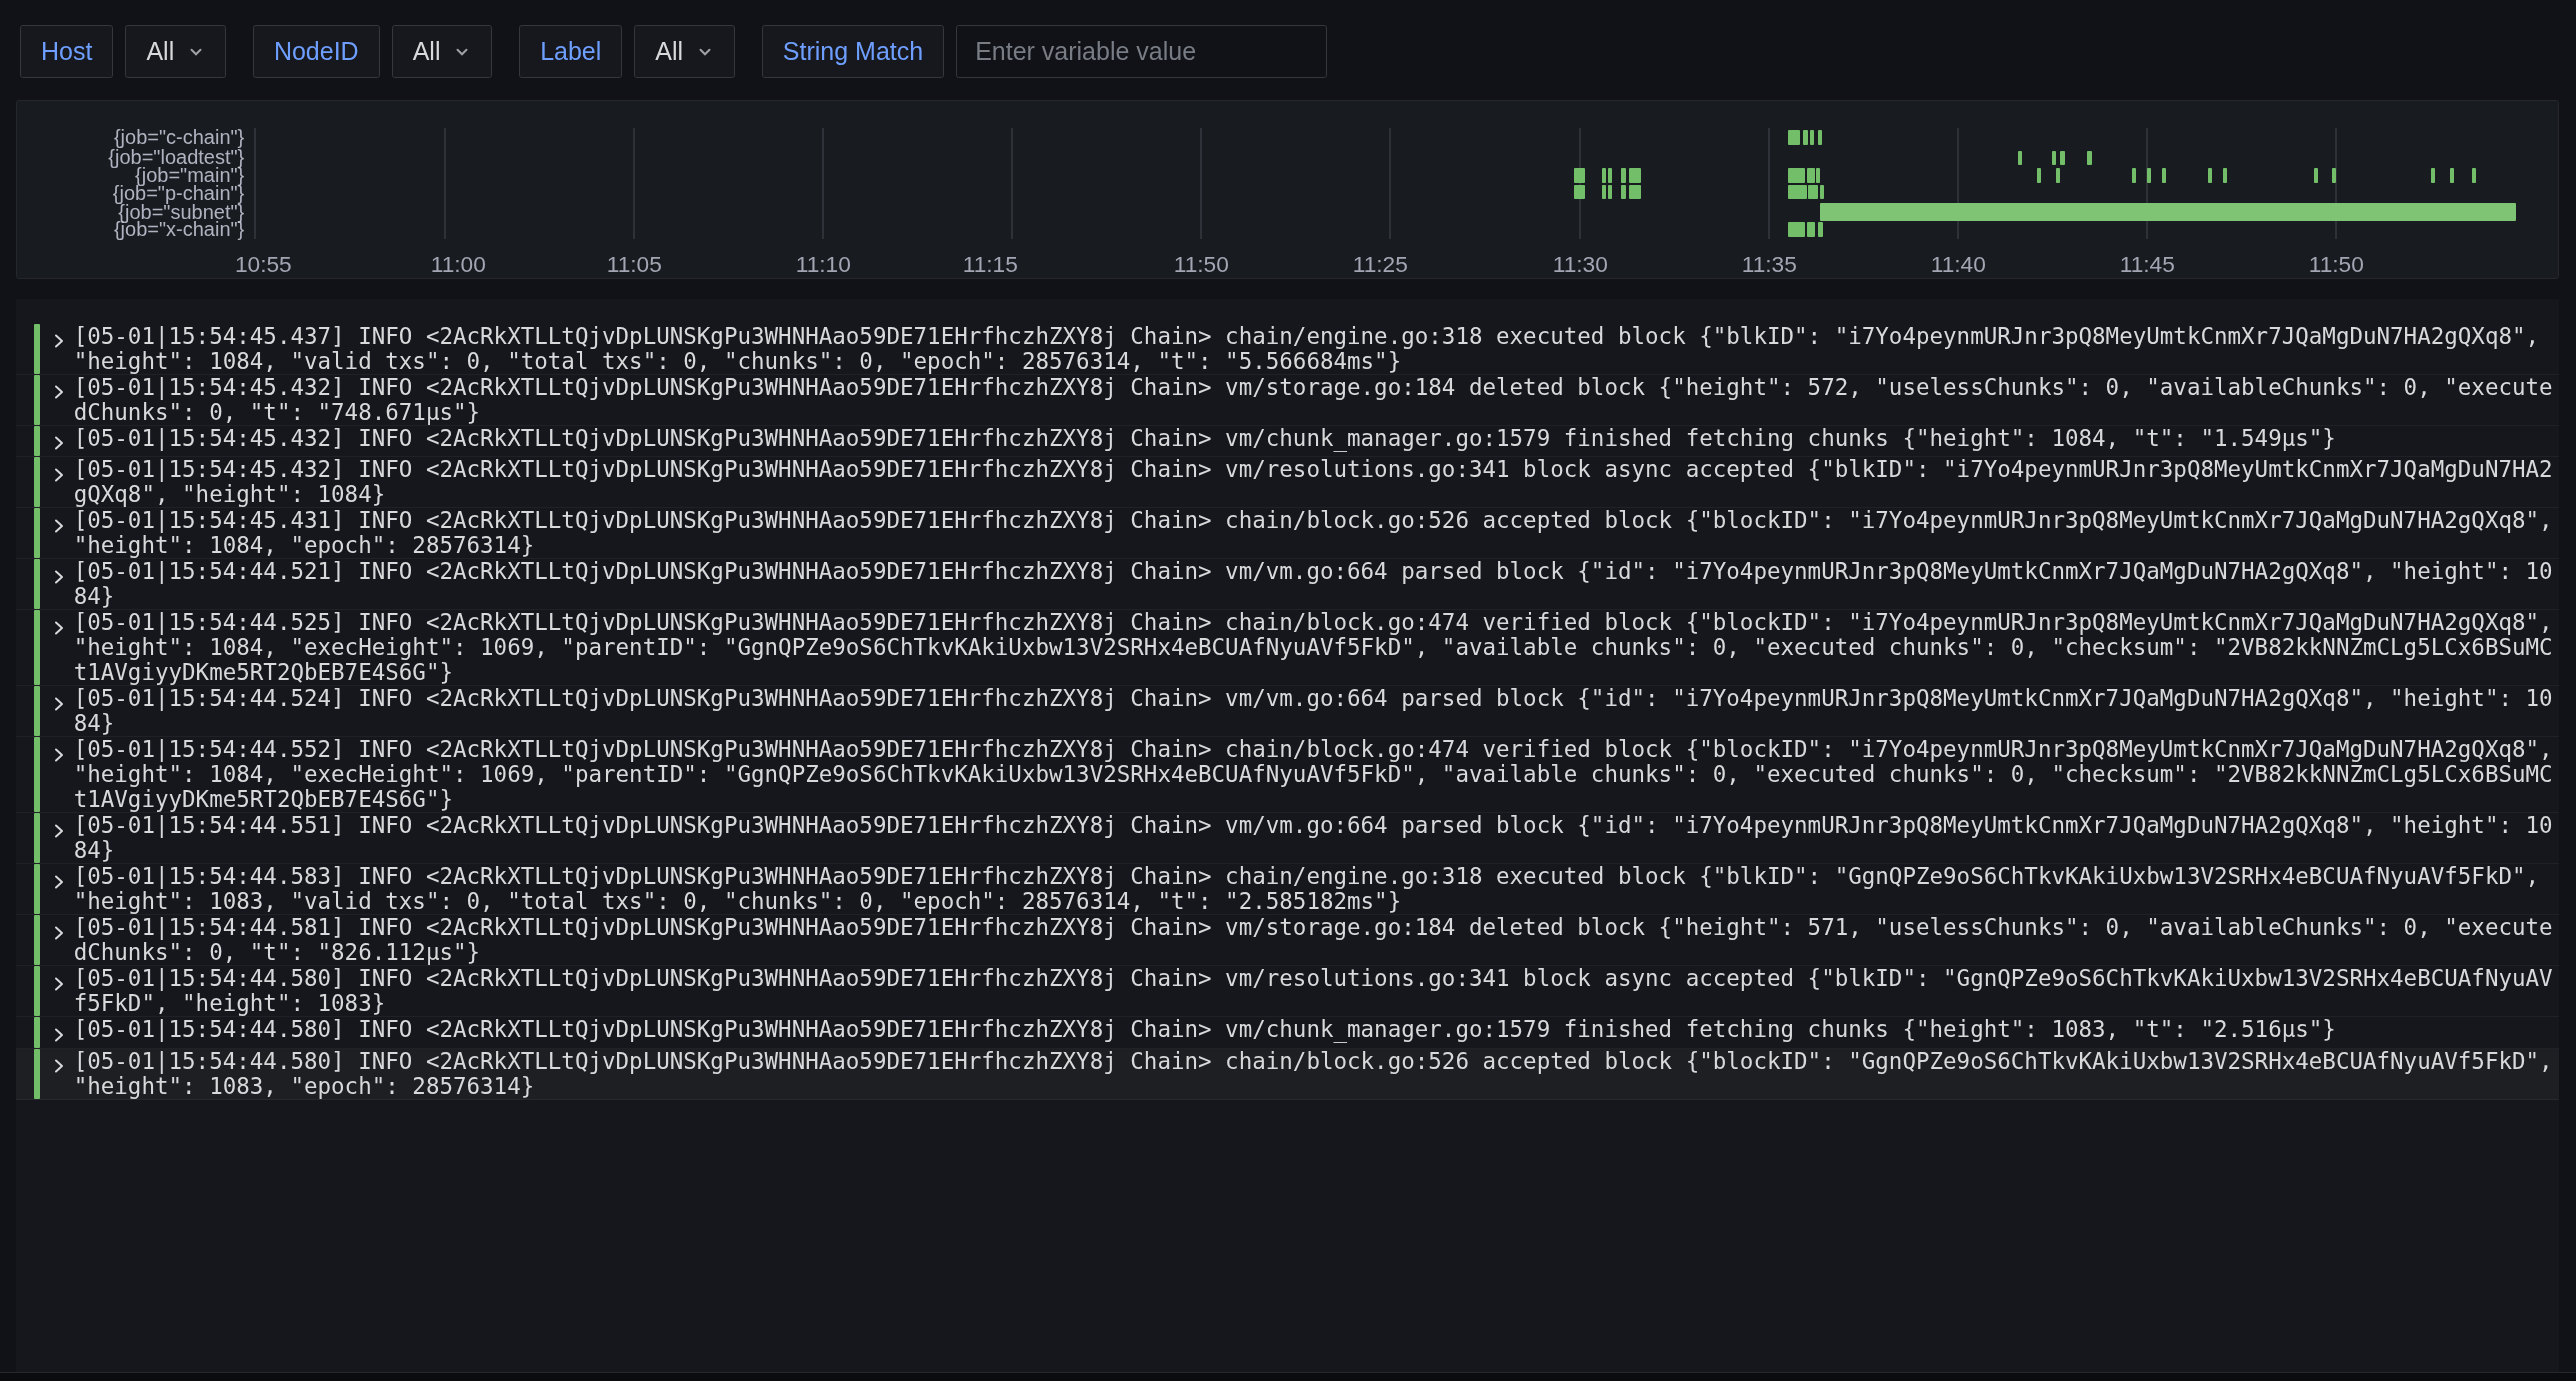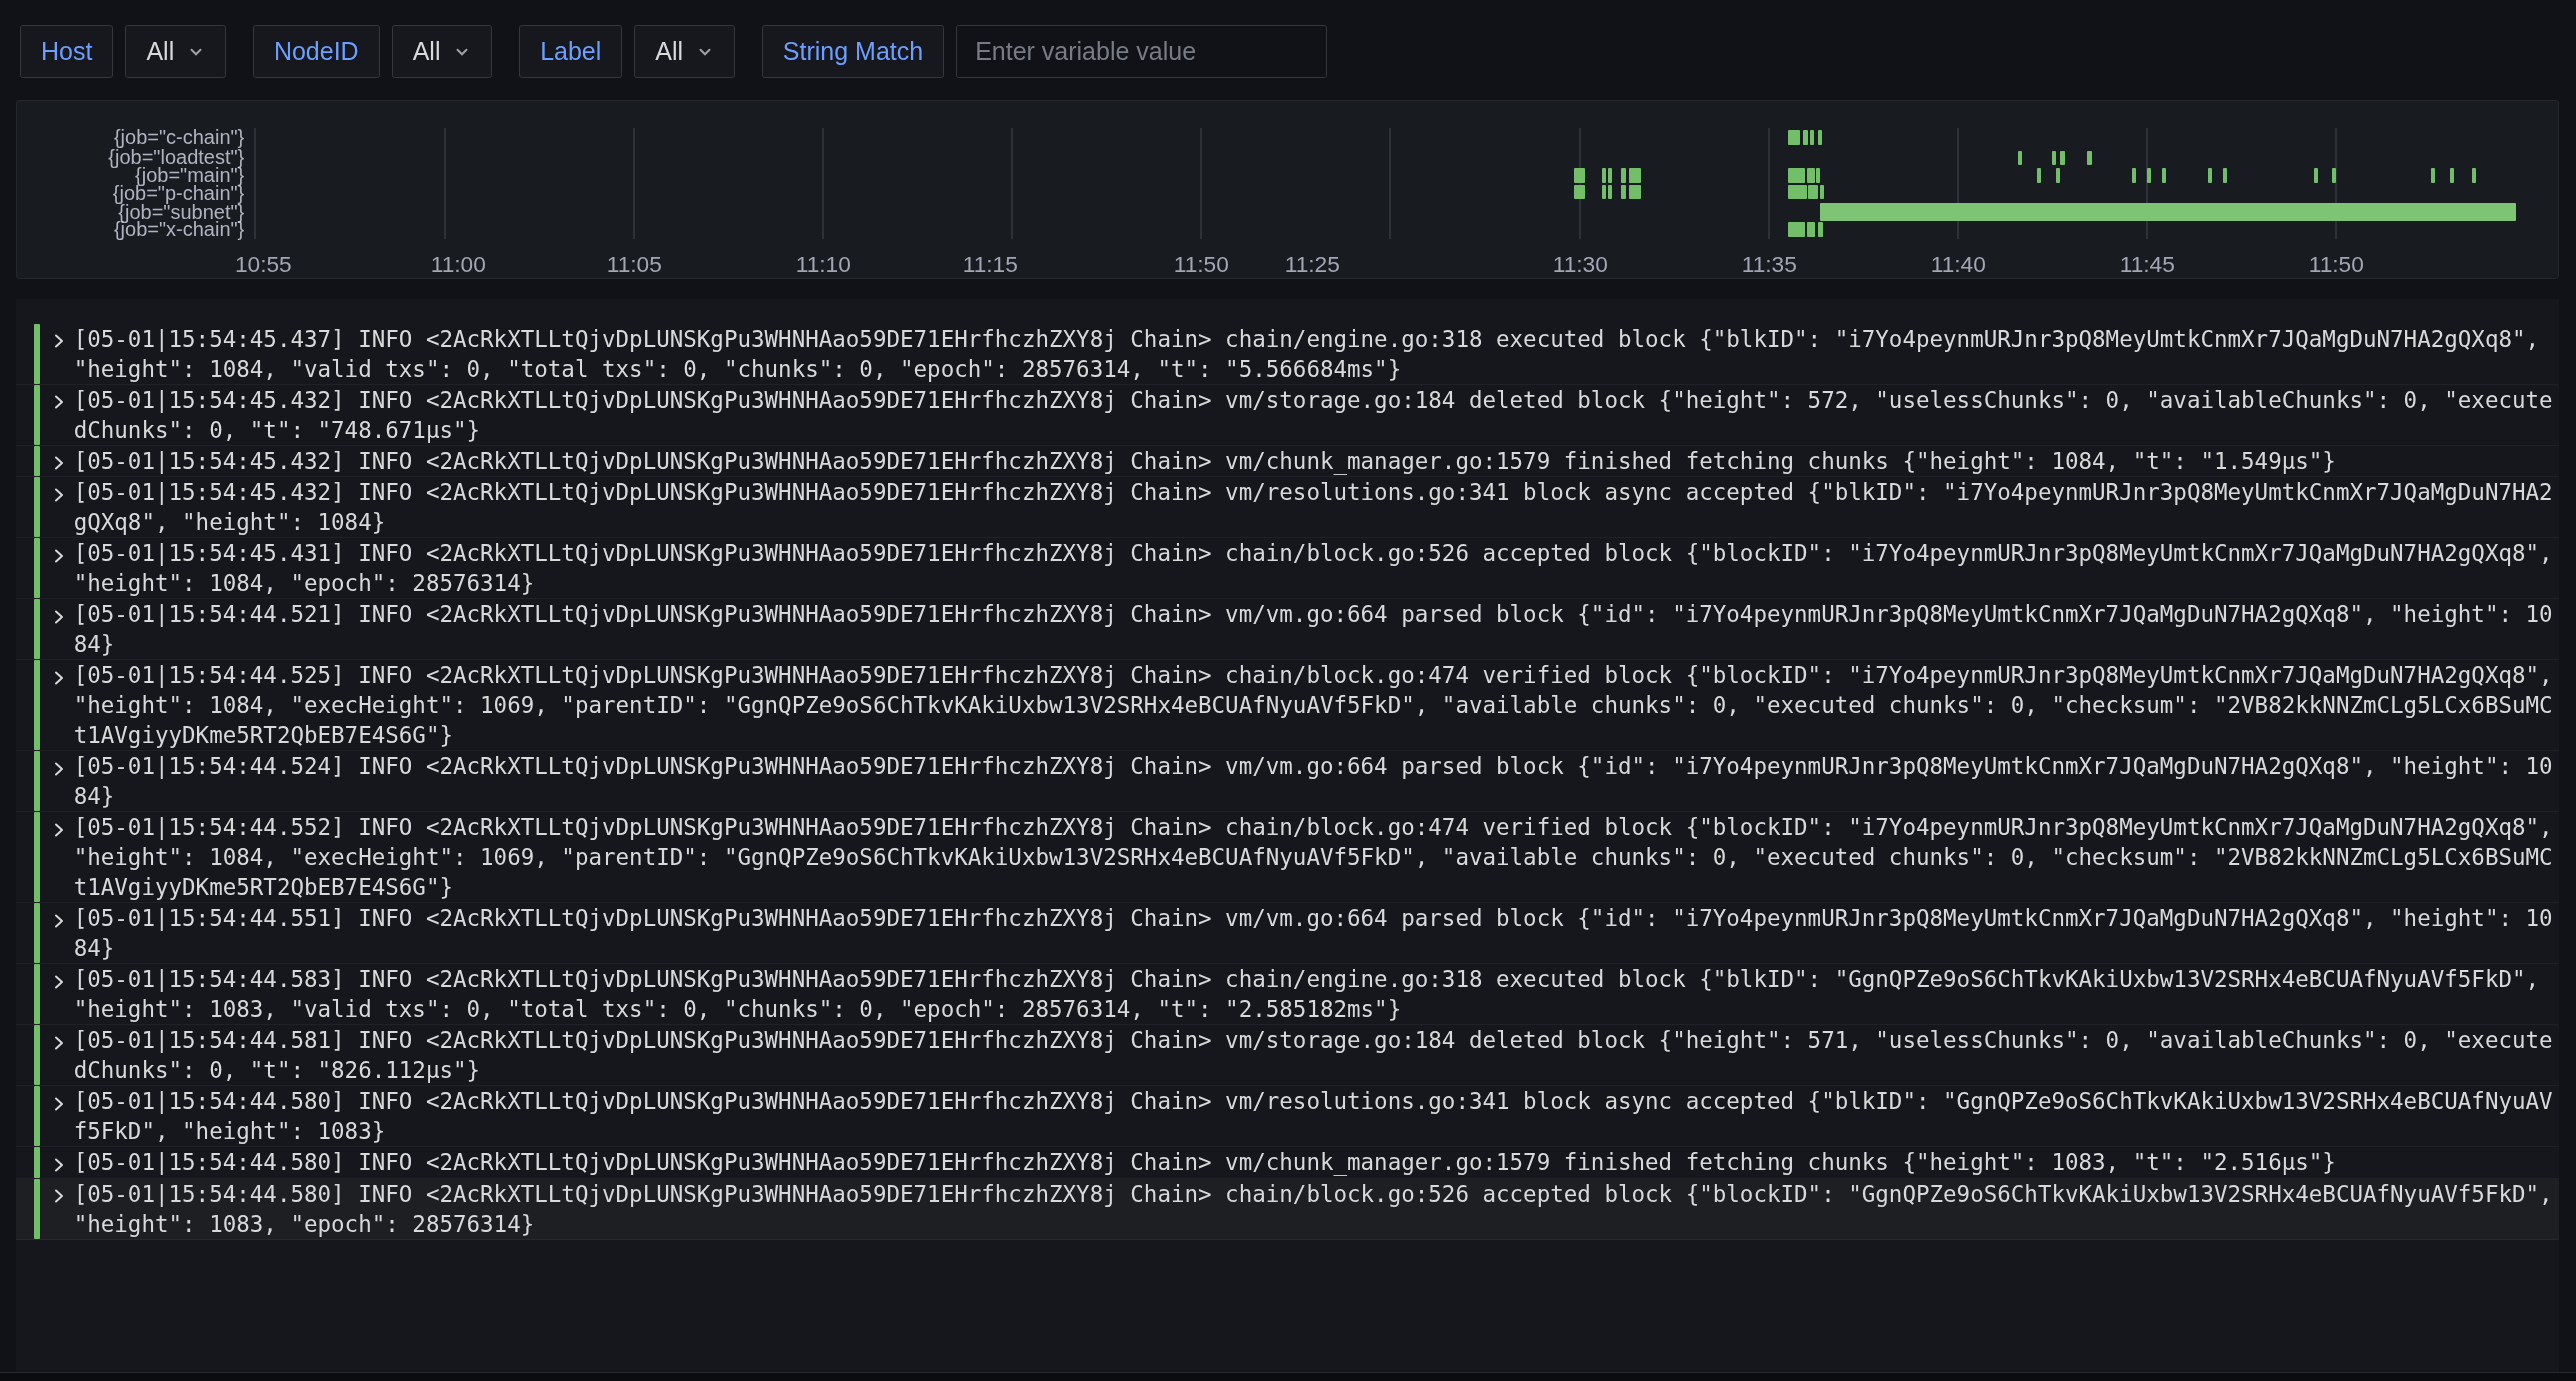--- a/index.html
+++ b/index.html
@@ -31,21 +31,21 @@
 
   
   .logs{position:absolute;left:16.3px;top:299px;width:2543px;height:1075px;background:#15171c;
         overflow:hidden;padding-top:25px;box-sizing:border-box;}
   .log-row{display:flex;align-items:stretch;padding-left:18px;
         border-bottom:0.9px solid rgba(204,204,220,0.06);}
   .log-row.hovered{background:rgba(204,204,220,0.045);}
   .log-bar{width:5.4px;flex:none;background:#73bf69;border-radius:0.9px;margin-right:9px;}
   .log-chevron{width:25px;flex:none;padding-top:7.3px;cursor:pointer;}
   .log-msg{width:2484px;flex:none;font-family:"DejaVu Sans Mono",monospace;font-size:22.5px;
-        line-height:30px;color:#d8d9da;white-space:pre-wrap;word-break:break-all;}
+        line-height:25px;color:#d8d9da;white-space:pre-wrap;word-break:break-all;}
 
   .bottom-strip{position:absolute;left:0;top:1372px;width:2576px;height:9px;background:#0b0c0f;
         border-top:0.9px solid #26282e;}
 </style>
 </head>
 <body>
 
 <div class="page">
 
   <div class="toolbar">
@@ -149,21 +149,21 @@
         <div class="tick" style="left: 1790px; width: 7.6px; top: 121px; height: 15.4px;"></div>
         <div class="tick" style="left: 1801px; width: 4.5px; top: 121px; height: 15.4px;"></div>
       </div>
     <div id="x-axis">
         <div class="xlabel" style="left: 246px;">10:55</div>
         <div class="xlabel" style="left: 433px; margin-left: 8px;">11:00</div>
         <div class="xlabel" style="left: 617px;">11:05</div>
         <div class="xlabel" style="left: 806px;">11:10</div>
         <div class="xlabel" style="left: 973px; text-align: right;">11:15</div>
         <div class="xlabel" style="left: 1184px;">11:50</div>
-        <div class="xlabel" style="left: 1295px;">11:25</div>
+        <div class="xlabel" style="left: 1363px;">11:25</div>
         <div class="xlabel" style="left: 1563px;">11:30</div>
         <div class="xlabel" style="left: 1752px;">11:35</div>
         <div class="xlabel" style="left: 1941px;">11:40</div>
         <div class="xlabel" style="left: 2130px;">11:45</div>
         <div class="xlabel" style="left: 2319px;">11:50</div>
       </div>
   </div>
 
   <div class="logs">
     <div id="log-list">

